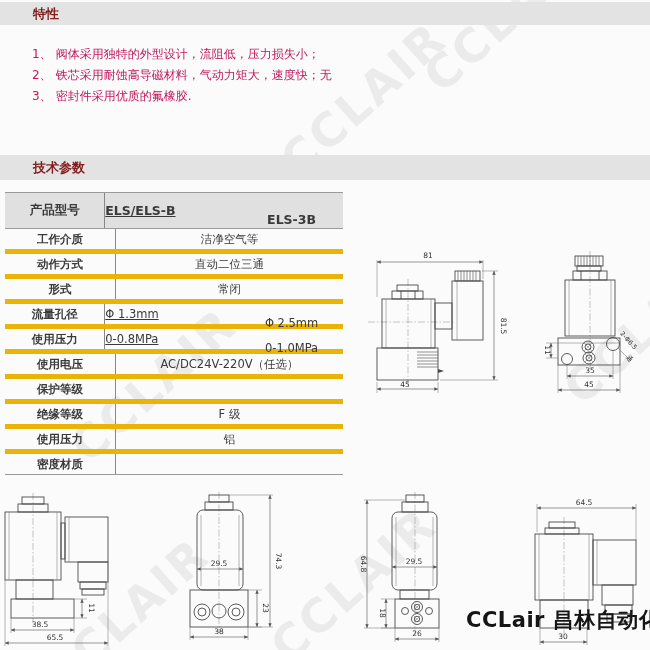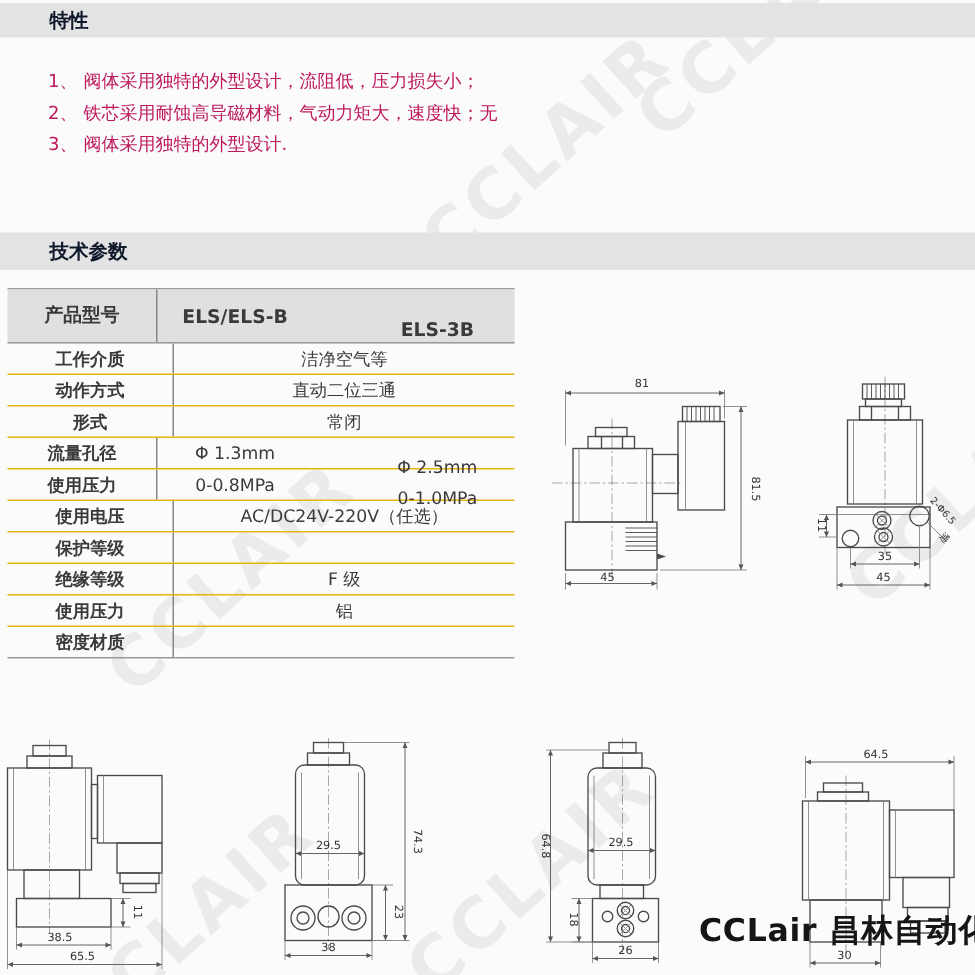--- a/index.html
+++ b/index.html
@@ -4,39 +4,39 @@
 <style>
   html,body{margin:0;padding:0;}
   body{width:650px;height:650px;font-family:"DejaVu Sans","Liberation Sans",sans-serif;}
   .page{position:relative;width:650px;height:650px;background:#fbfbfb;overflow:hidden;}
   
   .wm{position:absolute;transform:rotate(-42deg);font-size:46px;font-weight:bold;
       color:#ebebeb;letter-spacing:3px;white-space:nowrap;user-select:none;z-index:0;}
   
   .section-bar{position:absolute;left:0;width:650px;height:23px;background:#e3e3e3;
       z-index:2;display:flex;align-items:center;}
-  .section-bar span{margin-left:33px;font-size:13px;font-weight:bold;color:#0f172a;}
+  .section-bar span{margin-left:33px;font-size:13px;font-weight:bold;color:#7f1d1d;}
   .bar-features{top:2px;}
   .bar-specs{top:155px;height:25px;}
   
   .features{position:absolute;left:32px;top:44px;z-index:2;font-size:12px;color:#be185d;}
   .feat-line{height:21px;line-height:21px;white-space:nowrap;}
   .feat-num{margin-right:4px;}
   .feat-cont{padding-left:22px;}
   
   .spec-table{position:absolute;left:5px;top:192px;width:338px;z-index:2;
       border-top:1px solid #9a9a9a;border-bottom:1px solid #9a9a9a;font-size:11.5px;color:#3a3a3a;}
   .t-head{display:flex;height:35px;background:#e0e0e0;border-bottom:1px solid #9a9a9a;
       font-weight:bold;font-size:12.5px;align-items:center;}
-  .t-row{display:flex;height:20px;border-bottom:1px solid #eab308;align-items:center;}
+  .t-row{display:flex;height:20px;border-bottom:5px solid #eab308;align-items:center;}
   .t-row:last-child{border-bottom:none;}
   .c-label{width:110px;border-right:1px solid #888;text-align:center;font-weight:bold;
       align-self:stretch;display:flex;align-items:center;justify-content:center;}
   .c-merged{flex:1;text-align:center;}
-  .c-v1{width:114px;text-align:center;}
+  .c-v1{width:114px;text-decoration:underline;}
   .c-v2{width:114px;text-align:center;padding-left:32px;margin-top:18px;}
   
   .drawing{position:absolute;z-index:1;}
   .ln{stroke:#4a4a4a;stroke-width:0.9;fill:none;}
   .thin{stroke:#7a7a7a;stroke-width:0.55;fill:none;}
   .dim{stroke:#555;stroke-width:0.6;fill:none;}
   .cl{stroke:#888;stroke-width:0.5;fill:none;stroke-dasharray:7 2 1.5 2;}
   .hat{stroke:#4a4a4a;stroke-width:0.6;fill:none;}
   .dt{fill:#333;font-size:7.5px;text-anchor:middle;font-family:"DejaVu Sans",sans-serif;}
   .dts{fill:#333;font-size:6.5px;text-anchor:middle;font-family:"DejaVu Sans",sans-serif;}
@@ -62,21 +62,21 @@
   </div>
 
   <div class="features">
     <div class="feat-line">
       <span class="feat-num">1、</span><span>阀体采用独特的外型设计，流阻低，压力损失小；</span>
     </div>
     <div class="feat-line">
       <span class="feat-num">2、</span><span>铁芯采用耐蚀高导磁材料，气动力矩大，速度快；无</span>
     </div>
     <div class="feat-line">
-      <span class="feat-num">3、</span><span>阀体采用独特的外型设计.</span>
+      <span class="feat-num">3、</span><span>密封件采用优质的氟橡胶.</span>
     </div>
   </div>
 
   <div class="section-bar bar-specs">
     <span>技术参数</span>
   </div>
 
   <div class="spec-table">
     <div class="t-head">
       <div class="c-label">产品型号</div>

